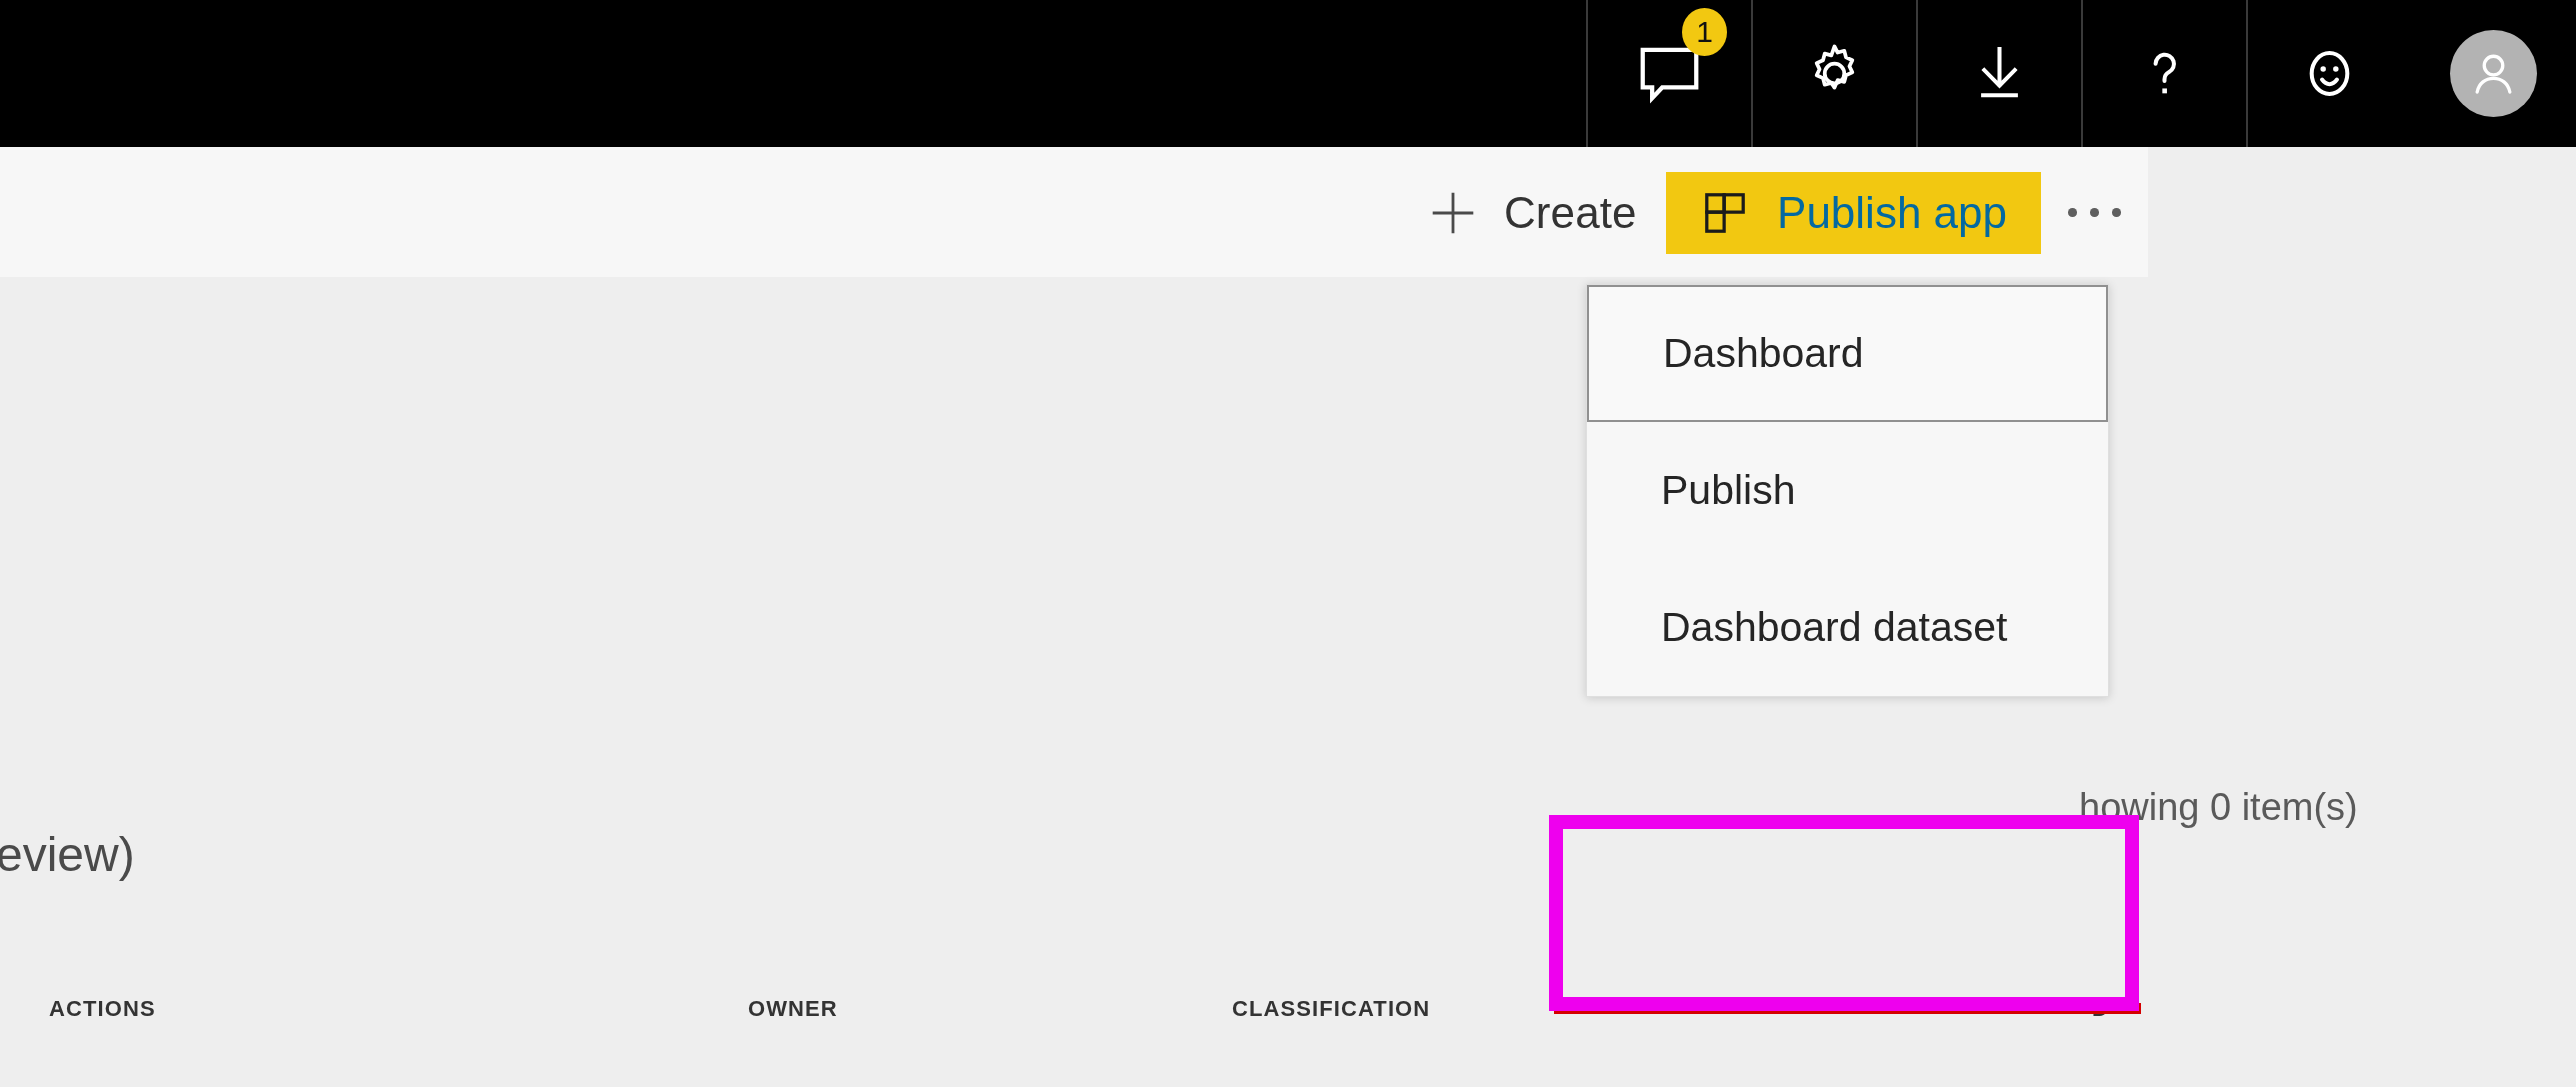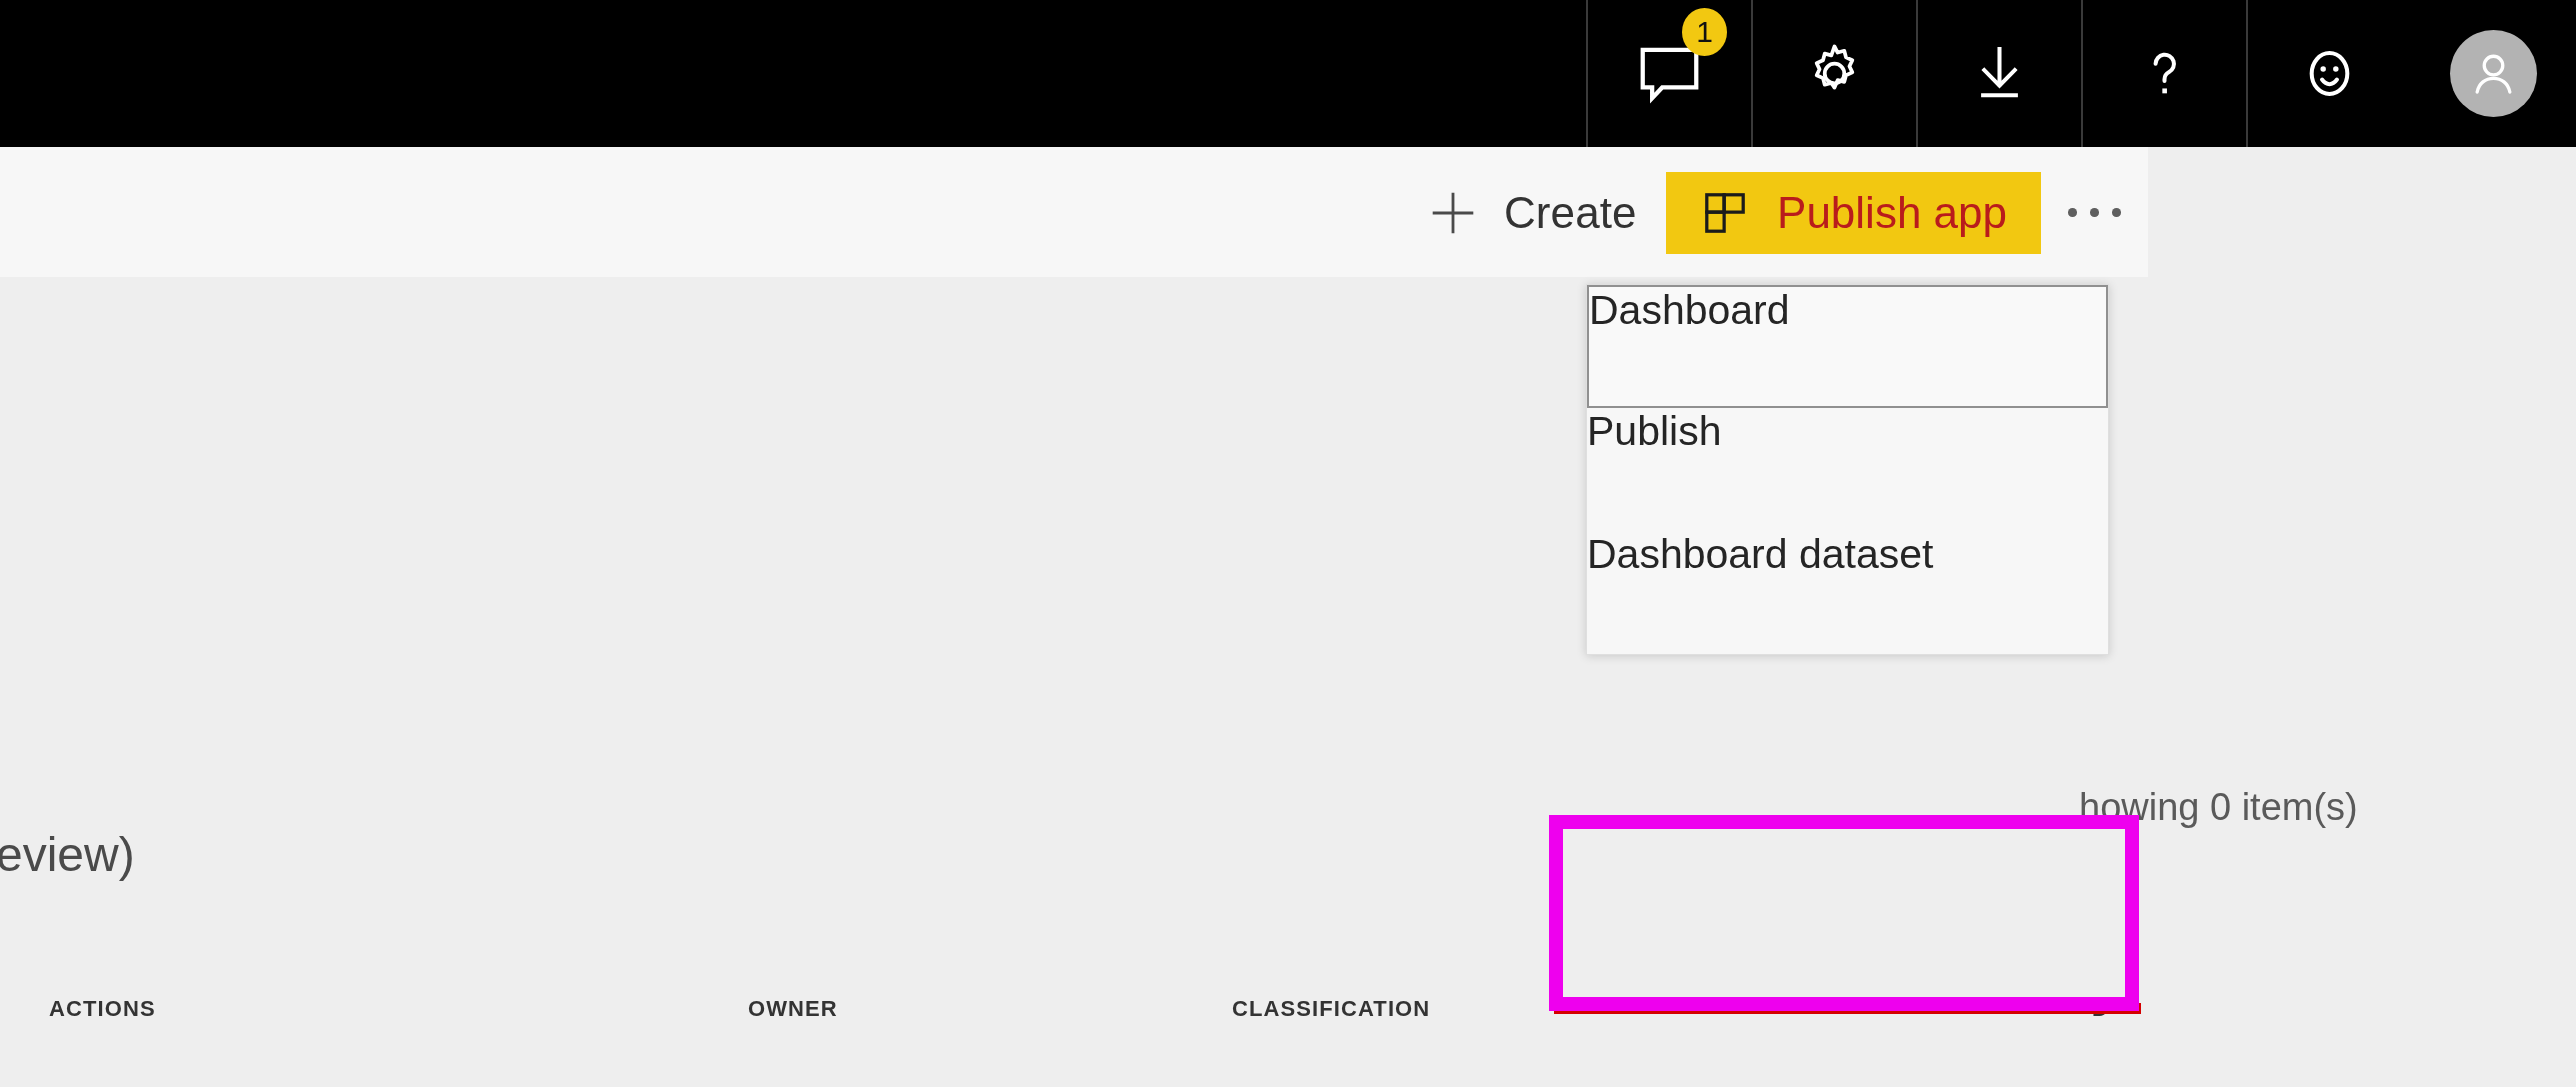--- a/index.html
+++ b/index.html
@@ -69,21 +69,21 @@
   }
   #publish-app-button {
     display: flex; flex-direction: row; align-items: center;
     height: 82px;
     background: #f2c811;
     padding: 0 34px 0 33px;
     cursor: pointer;
   }
   #publish-app-button .app-icon { margin-right: 26.4px; }
   #publish-app-button .label {
-    font-size: 44px; color: #b91c1c; font-weight: 400;
+    font-size: 44px; color: #0369a1; font-weight: 400;
   }
   #more-button {
     width: 107px; height: 131px;
     display: flex; align-items: center; justify-content: center;
     cursor: pointer;
   }
   .ellipsis-dots { display: flex; gap: 13.2px; }
   .ellipsis-dots span {
     width: 8.6px; height: 8.6px; border-radius: 50%; background: #5f5f5f;
     display: block;
@@ -121,22 +121,23 @@
   
   #create-menu {
     position: absolute; left: 1586px; top: 284px;
     width: 523px;
     background: #f7f7f7;
     border: 0.7px solid #dfdfdf;
     box-shadow: 0 1.3px 9.2px rgba(0,0,0,.16);
     z-index: 40;
   }
   .menu-item {
-    height: 123px;
-    display: flex; align-items: flex-start;
+    height: 137px;
+    display: flex; align-items: center;
+    padding-left: 74px;
     font-size: 41px; color: #252525; font-weight: 400;
     cursor: pointer;
     background: #f7f7f7;
     white-space: nowrap;
   }
   .menu-item.focused {
     border: 2.6px solid #909090;
     background: #f9f9f9;
   }
   .menu-item.hovered {

